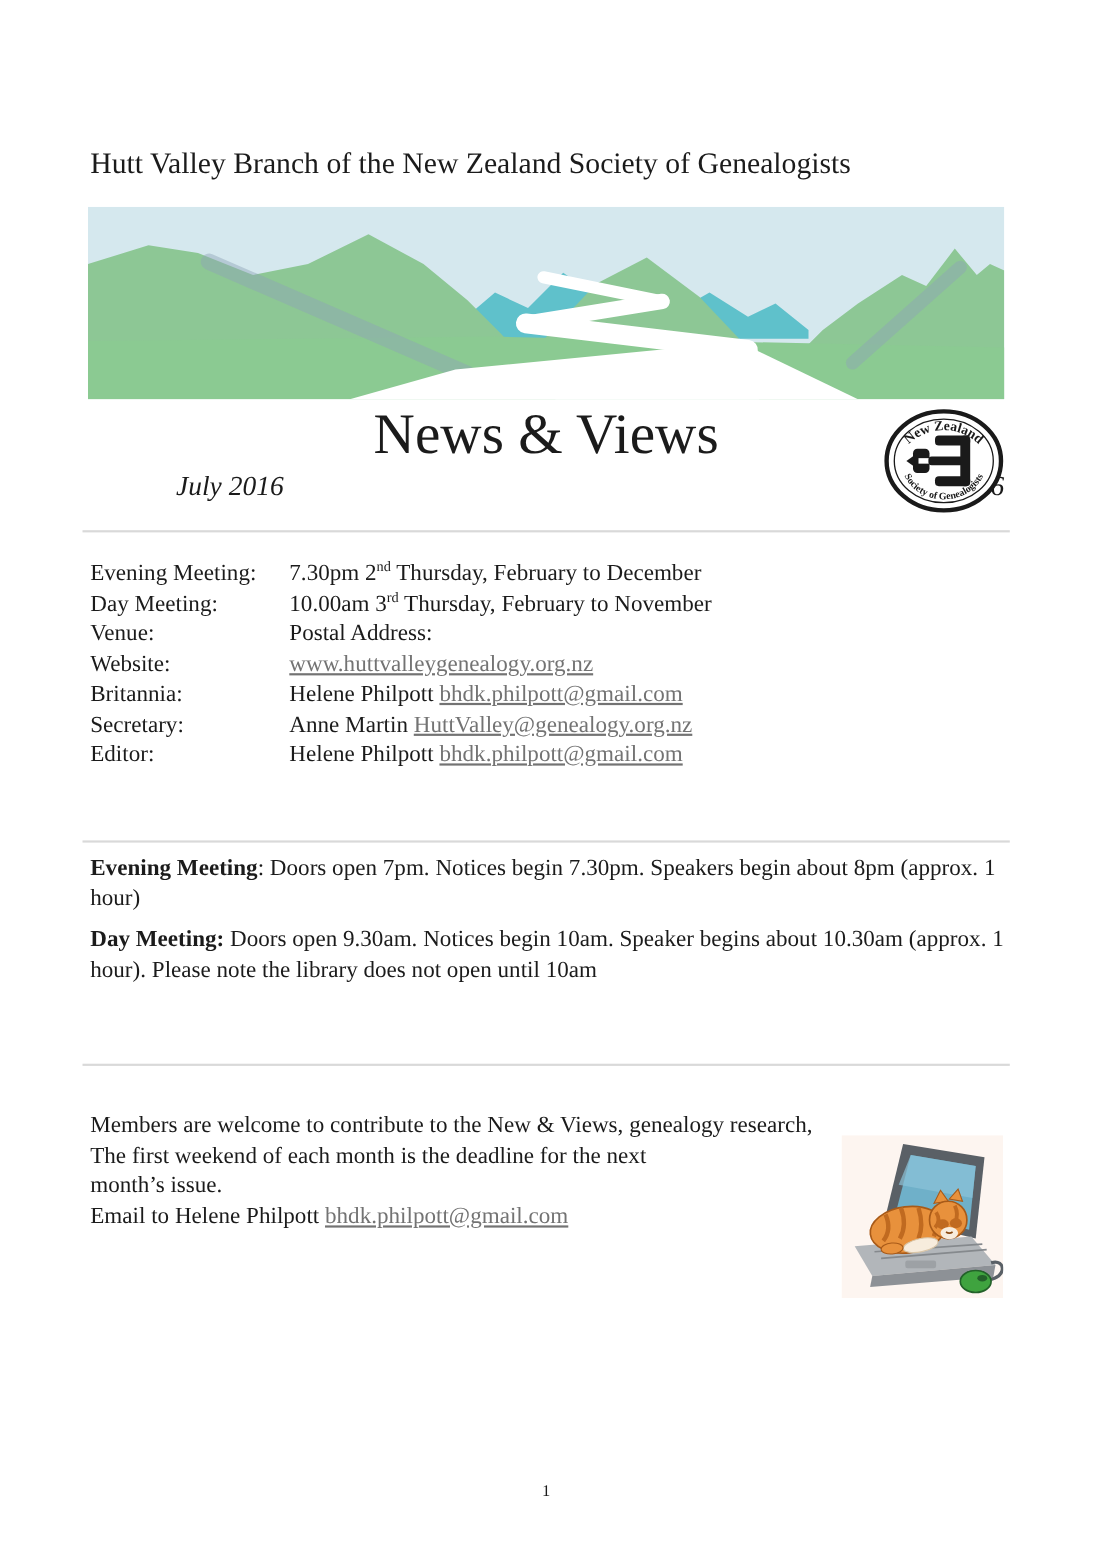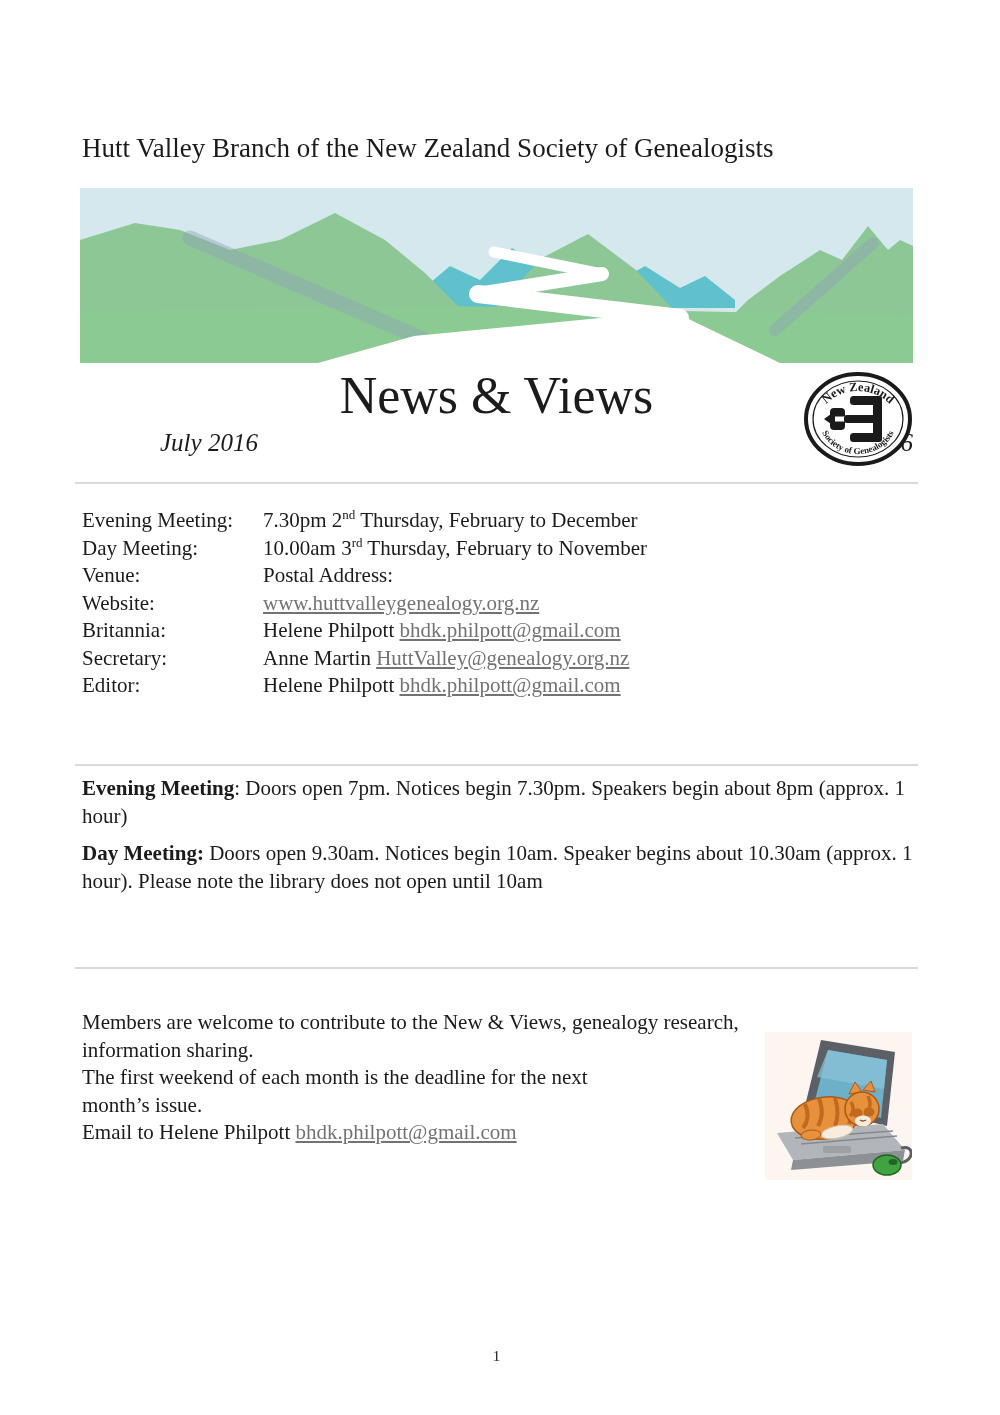--- a/index.html
+++ b/index.html
@@ -131,21 +131,20 @@
 <div class="abs rule rule2"></div>
 
 <div class="abs para para1"><b>Evening Meeting</b><span>: Doors open 7pm. Notices begin 7.30pm. Speakers begin about 8pm (approx. 1 hour)</span></div>
 
 <div class="abs para para2"><b>Day Meeting:</b><span> Doors open 9.30am. Notices begin 10am. Speaker begins about 10.30am (approx. 1 hour). Please note the library does not open until 10am</span></div>
 
 <div class="abs rule rule3"></div>
 
 <div class="abs contribute">
     <div class="cline"><span>Members are welcome to contribute to the New &amp; Views, genealogy research,</span></div>
-    <div class="cline"><span>information sharing.</span></div>
     <div class="cline"><span>The first weekend of each month is the deadline for the next</span></div>
     <div class="cline"><span>month’s issue.</span></div>
     <div class="cline"><span>Email to Helene Philpott </span><a class="lnk" href="#">bhdk.philpott@gmail.com</a></div>
   </div>
 
 <div class="abs cat-art">
   <svg width="147" height="148" viewBox="0 0 147 148">
     <rect x="0" y="0" width="147" height="148" fill="#fdf5f0"></rect>
 
     <g>

